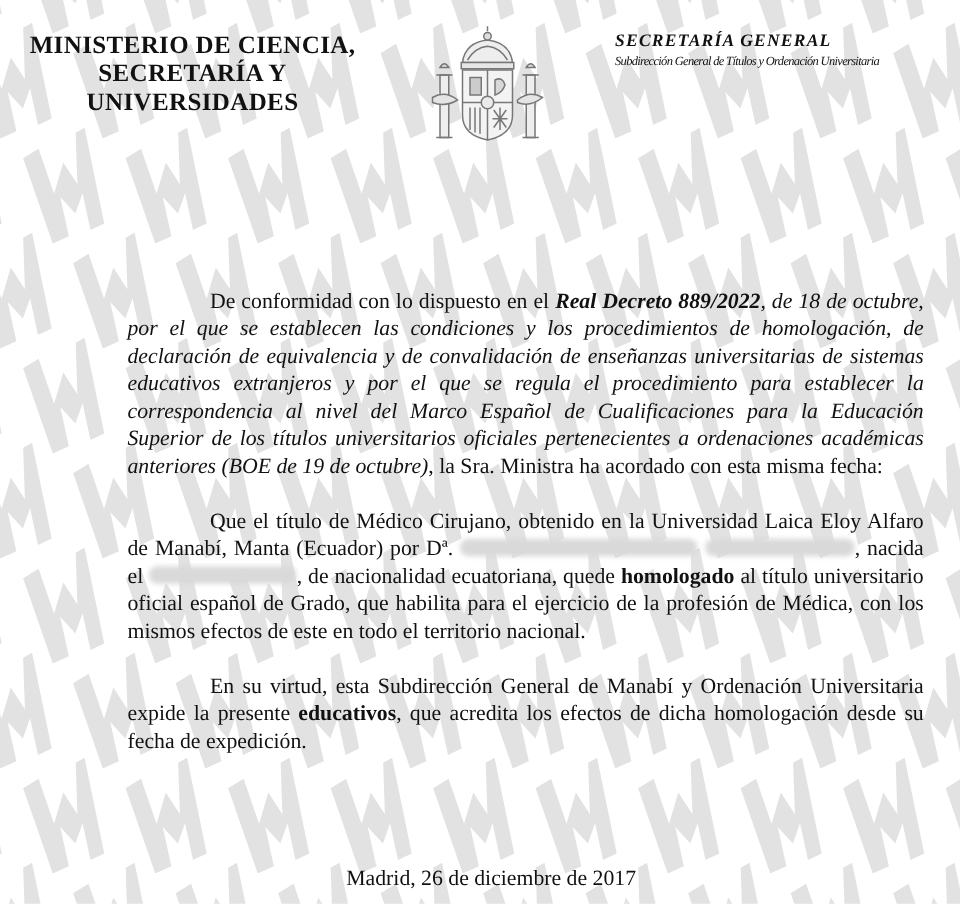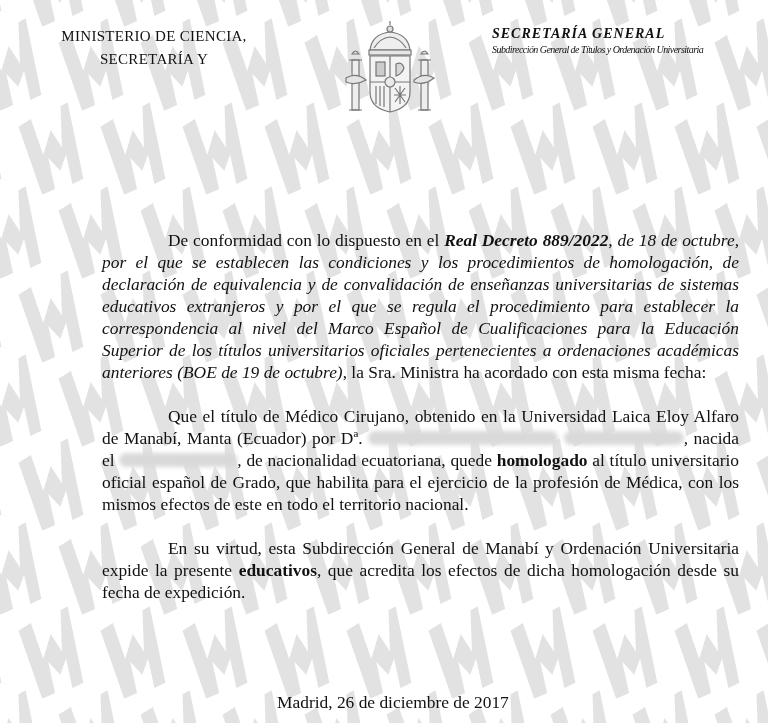--- a/index.html
+++ b/index.html
@@ -15,21 +15,21 @@
     }
     .wm {
       position: absolute; width: 62px; height: 82px;
       transform: rotate(-16deg);
     }
     .wm svg { width: 100%; height: 100%; display: block; }
     .page { position: absolute; inset: 0; z-index: 1; }
 
     .ministry {
       position: absolute; left: 20px; top: 25px; width: 268px;
-      text-align: center; font-weight: normal; font-size: 15px; line-height: 23px;
+      text-align: center; font-weight: bold; font-size: 20px; line-height: 23px;
       letter-spacing: 0.3px;
     }
     .coat {
       position: absolute; left: 340px; top: 20px; width: 100px; height: 100px;
     }
     .secretaria {
       position: absolute; left: 492px; top: 25px; width: 270px; font-style: italic;
     }
     .sec-title {
       font-weight: bold; font-size: 14px; line-height: 17px; letter-spacing: 1px;
@@ -584,20 +584,21 @@
         <path d="M4 10 L18 6 L20 44 L34 22 L40 42 L50 2 L58 0 L52 78 L40 80 L42 50 L32 64 L24 48 L22 80 L8 82 Z" fill="#e2e2e2"></path>
       </svg>
     </div>
   </div>
 
 <div class="page">
 
   <div class="ministry">
     <div>MINISTERIO DE CIENCIA,</div>
     <div>SECRETARÍA Y</div>
+    <div>UNIVERSIDADES</div>
   </div>
 
   <div class="coat">
     <svg viewBox="0 0 100 100" width="100" height="100" fill="none" stroke="#777" stroke-width="1.2">
 
       <path d="M30 30 Q32 14 50 12 Q68 14 70 30 Z" fill="#eee"></path>
       <path d="M34 28 Q40 18 50 17 Q60 18 66 28"></path>
       <circle cx="50" cy="9" r="3" fill="#ddd"></circle>
       <line x1="50" y1="5" x2="50" y2="1"></line>
       <rect x="29" y="30" width="42" height="5" fill="#e6e6e6"></rect>

